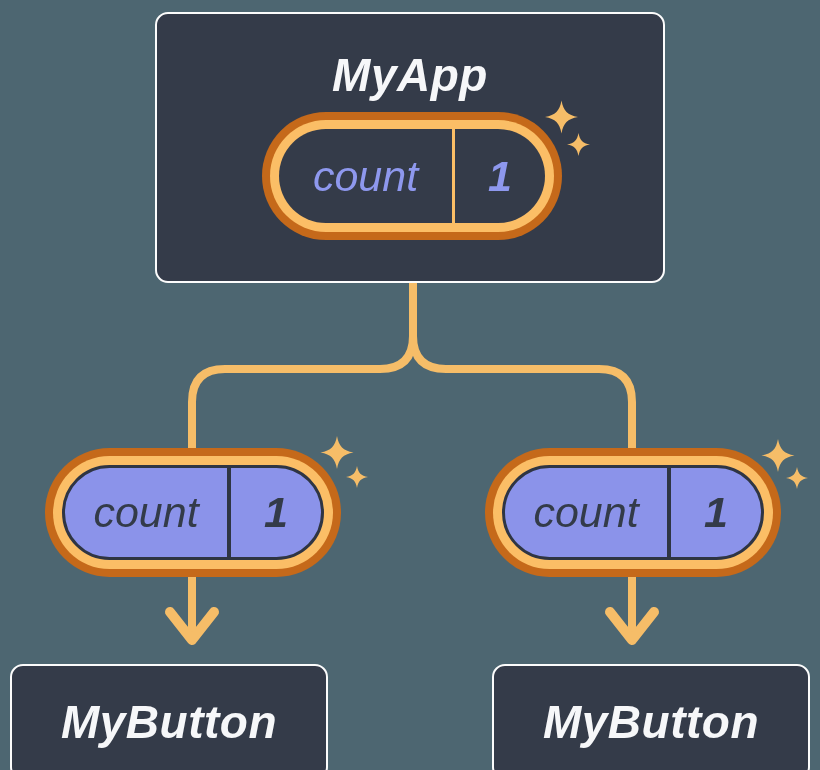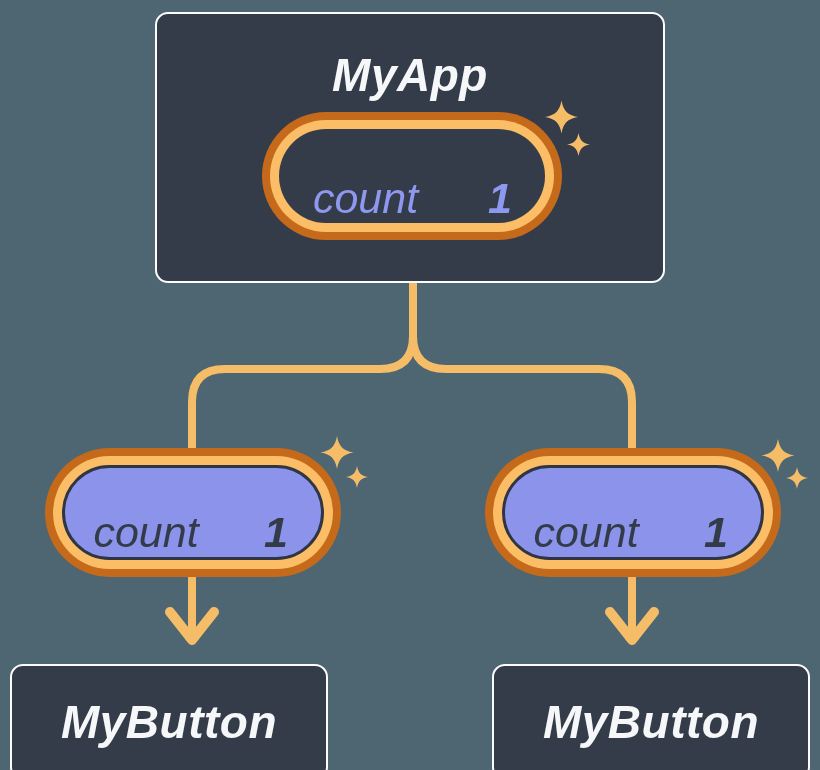--- a/index.html
+++ b/index.html
@@ -60,21 +60,20 @@
     border-radius: 60px;
     padding: 9px;
     box-sizing: border-box;
   }
   .pill-core {
     width: 100%; height: 100%;
     border-radius: 50px;
     display: flex;
     overflow: hidden;
     box-sizing: border-box;
-    align-items: flex-end;
   }
   .pill-core.dark { background: #343B49; }
   .pill-core.purple {
     background: #8B93EA;
     border: 3px solid #2F3543;
   }
   .pill-label {
     flex: 1;
     display: flex;
     align-items: center;

